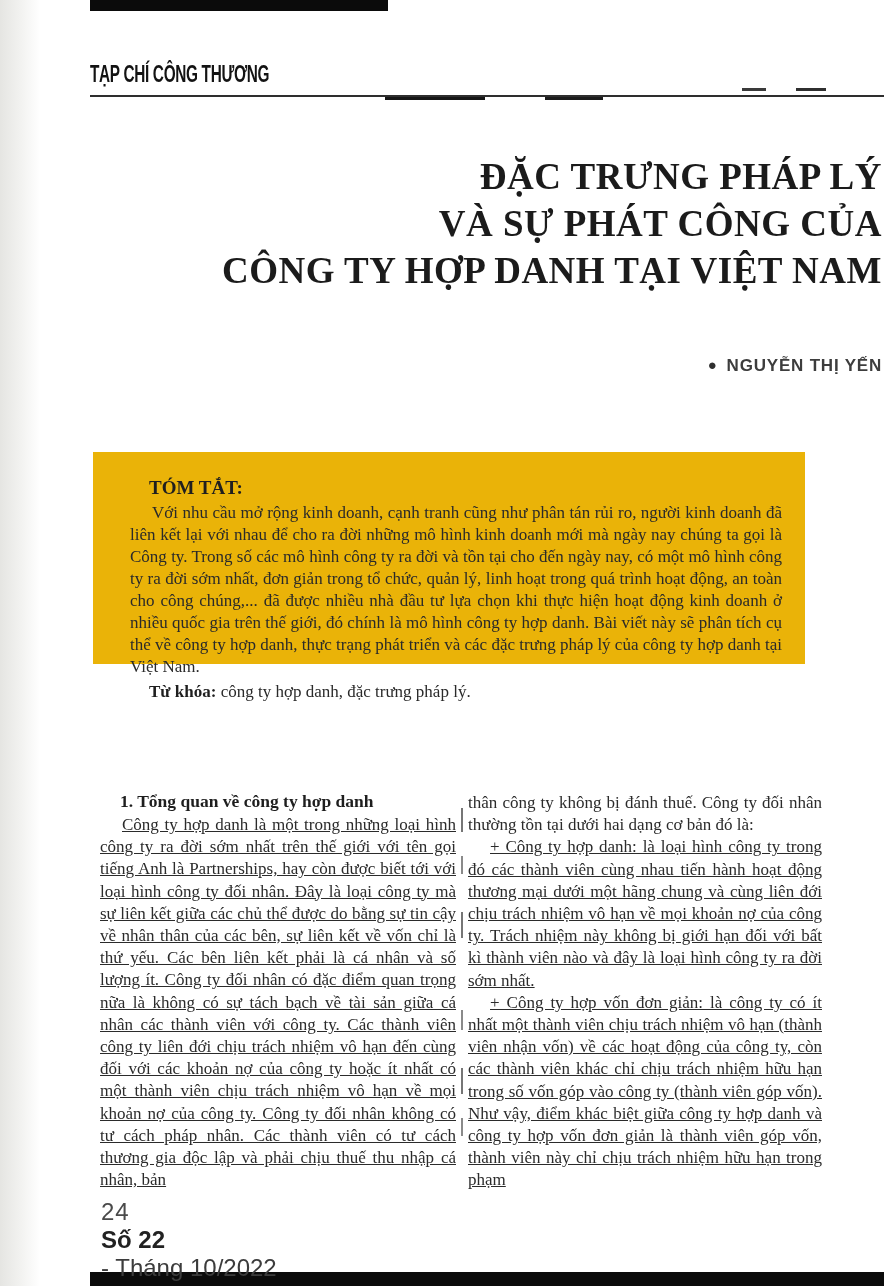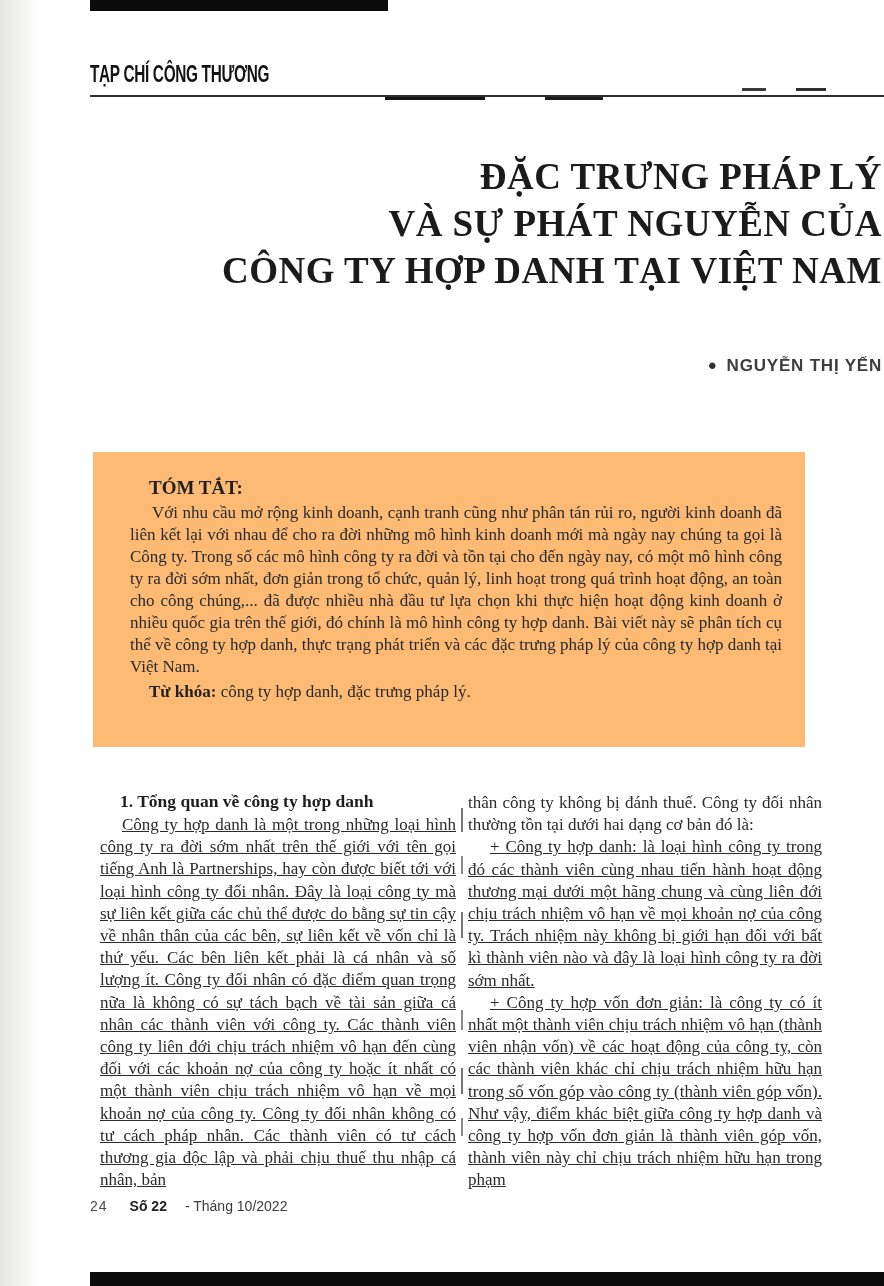--- a/index.html
+++ b/index.html
@@ -33,22 +33,22 @@
     font-weight:bold;font-size:37px;line-height:47px;color:#1b1b1b;letter-spacing:0.5px;
   }
   .author{
     position:absolute;left:62px;top:356px;width:820px;text-align:right;
     font-family:"Liberation Sans",sans-serif;font-weight:bold;
     font-size:17px;letter-spacing:0.8px;color:#3d3d3d;
   }
   .author .bullet{font-size:15px;margin-right:9px;position:relative;top:-1px;color:#2f2f2f;}
 
   .abstract{
-    position:absolute;left:93px;top:452px;width:712px;height:295px;
-    background:#fdba74;box-sizing:border-box;padding:25px 20px 0 34px;
+    position:absolute;left:93px;top:452px;width:712px;height:212px;
+    background:#eab308;box-sizing:border-box;padding:25px 20px 0 34px;
   }
   .abs-heading{font-weight:bold;font-size:19px;text-indent:22px;margin:0 0 3px 0;color:#1f1f1f;}
   .abs-body{font-size:17px;line-height:22px;text-align:justify;text-indent:22px;color:#2a2a2a;margin:3px;}
   .abs-keywords{font-size:17px;line-height:22px;text-indent:22px;margin:0;color:#2a2a2a;}
   .kw-label{font-weight:bold;color:#1f1f1f;}
 
   .col-left{position:absolute;left:100px;top:790px;width:356px;}
   .col-right{position:absolute;left:468px;top:792px;width:354px;}
   .sec-heading{font-weight:bold;font-size:17.5px;line-height:23px;text-indent:20px;margin:0 0 1px 0;color:#1e1e1e;}
   .body-p{margin:0;font-size:17px;line-height:22.2px;text-align:justify;color:#2b2b2b;}
@@ -57,22 +57,22 @@
   .divider-dash{position:absolute;left:461px;width:2px;background:#767676;}
   .dd1{top:808px;height:24px;}
   .dd2{top:856px;height:18px;background:#8a8a8a;}
   .dd3{top:912px;height:26px;}
   .dd4{top:1010px;height:20px;background:#8a8a8a;}
   .dd5{top:1068px;height:26px;}
   .dd6{top:1118px;height:18px;background:#8a8a8a;}
 
   .footer{
     position:absolute;left:90px;top:1198px;
-    font-family:"Liberation Sans",sans-serif;font-size:14px;
-    display:flex;align-items:baseline;
+    font-family:"Liberation Sans",sans-serif;font-size:24px;
+    display:flex;align-items:baseline;flex-direction:column;
   }
   .pg{color:#4a4a4a;margin-right:22px;letter-spacing:1px;}
   .issue{font-weight:bold;color:#222222;margin-right:7px;}
   .date{color:#3c3c3c;margin-left:11px;}
 </style>
 </head>
 <body>
 
 <div>
 
@@ -84,21 +84,21 @@
 
   <div class="header-rule">
     <span class="rule-seg1"></span>
     <span class="rule-seg2"></span>
     <span class="rule-dash1"></span>
     <span class="rule-dash2"></span>
   </div>
 
   <div class="title">
     <div>ĐẶC TRƯNG PHÁP LÝ</div>
-    <div>VÀ SỰ PHÁT NGUYỄN CỦA</div>
+    <div>VÀ SỰ PHÁT CÔNG CỦA</div>
     <div>CÔNG TY HỢP DANH TẠI VIỆT NAM</div>
   </div>
 
   <div class="author">
     <span class="bullet">●</span><span>NGUYỄN THỊ YẾN</span>
   </div>
 
   <div class="abstract">
     <div class="abs-heading">TÓM TẮT:</div>
     <p class="abs-body">Với nhu cầu mở rộng kinh doanh, cạnh tranh cũng như phân tán rủi ro, người kinh doanh đã liên kết lại với nhau để cho ra đời những mô hình kinh doanh mới mà ngày nay chúng ta gọi là Công ty. Trong số các mô hình công ty ra đời và tồn tại cho đến ngày nay, có một mô hình công ty ra đời sớm nhất, đơn giản trong tổ chức, quản lý, linh hoạt trong quá trình hoạt động, an toàn cho công chúng,... đã được nhiều nhà đầu tư lựa chọn khi thực hiện hoạt động kinh doanh ở nhiều quốc gia trên thế giới, đó chính là mô hình công ty hợp danh. Bài viết này sẽ phân tích cụ thể về công ty hợp danh, thực trạng phát triển và các đặc trưng pháp lý của công ty hợp danh tại Việt Nam.</p>

